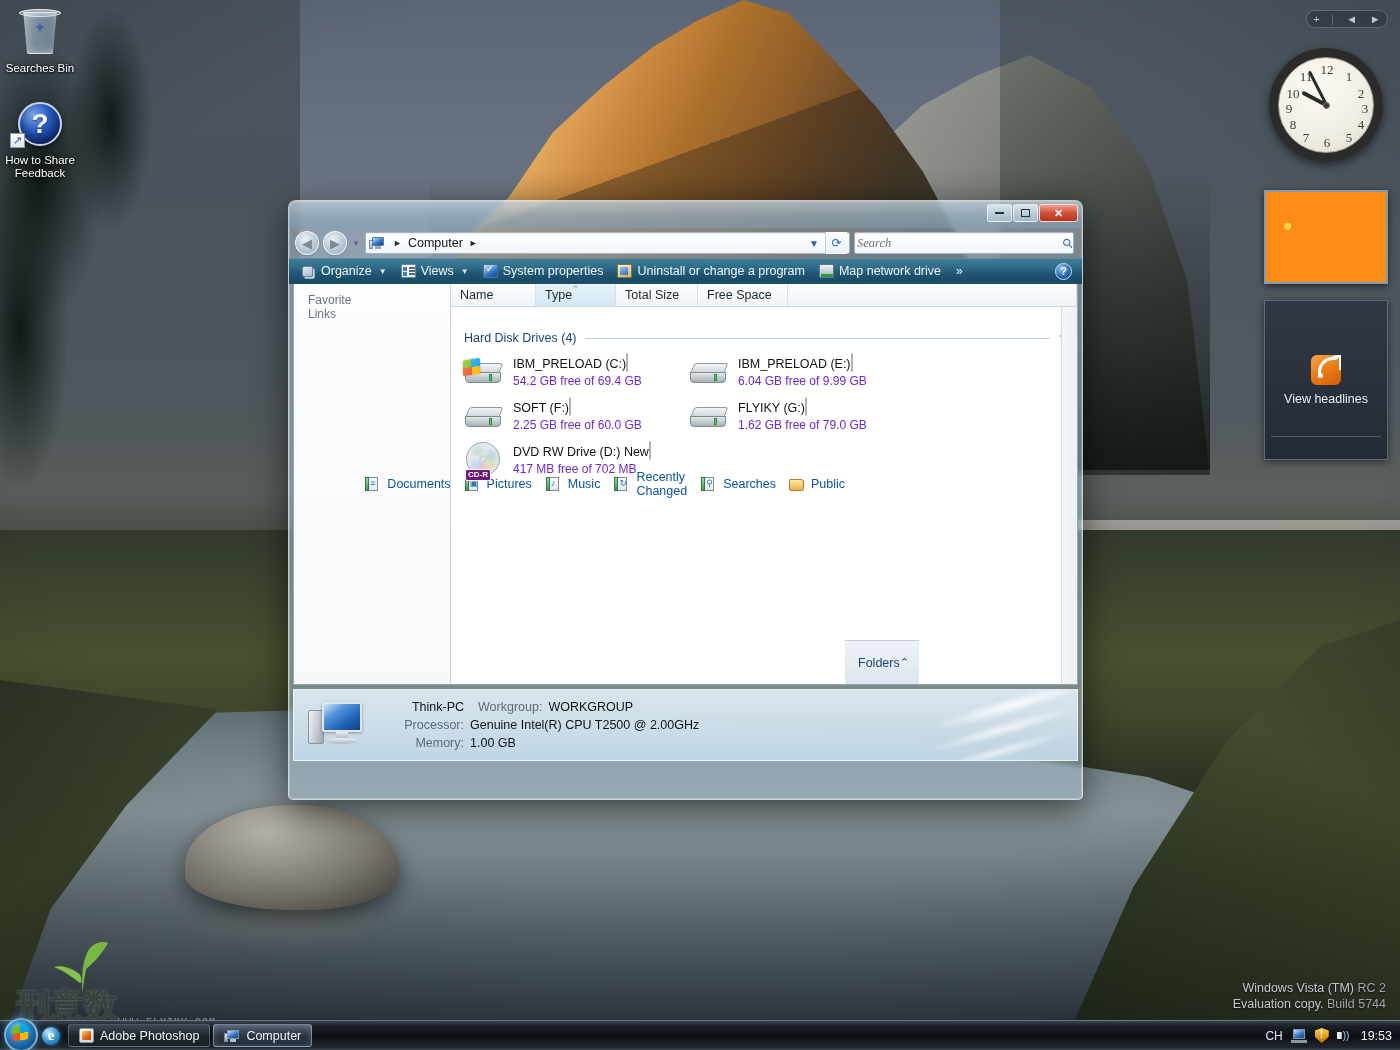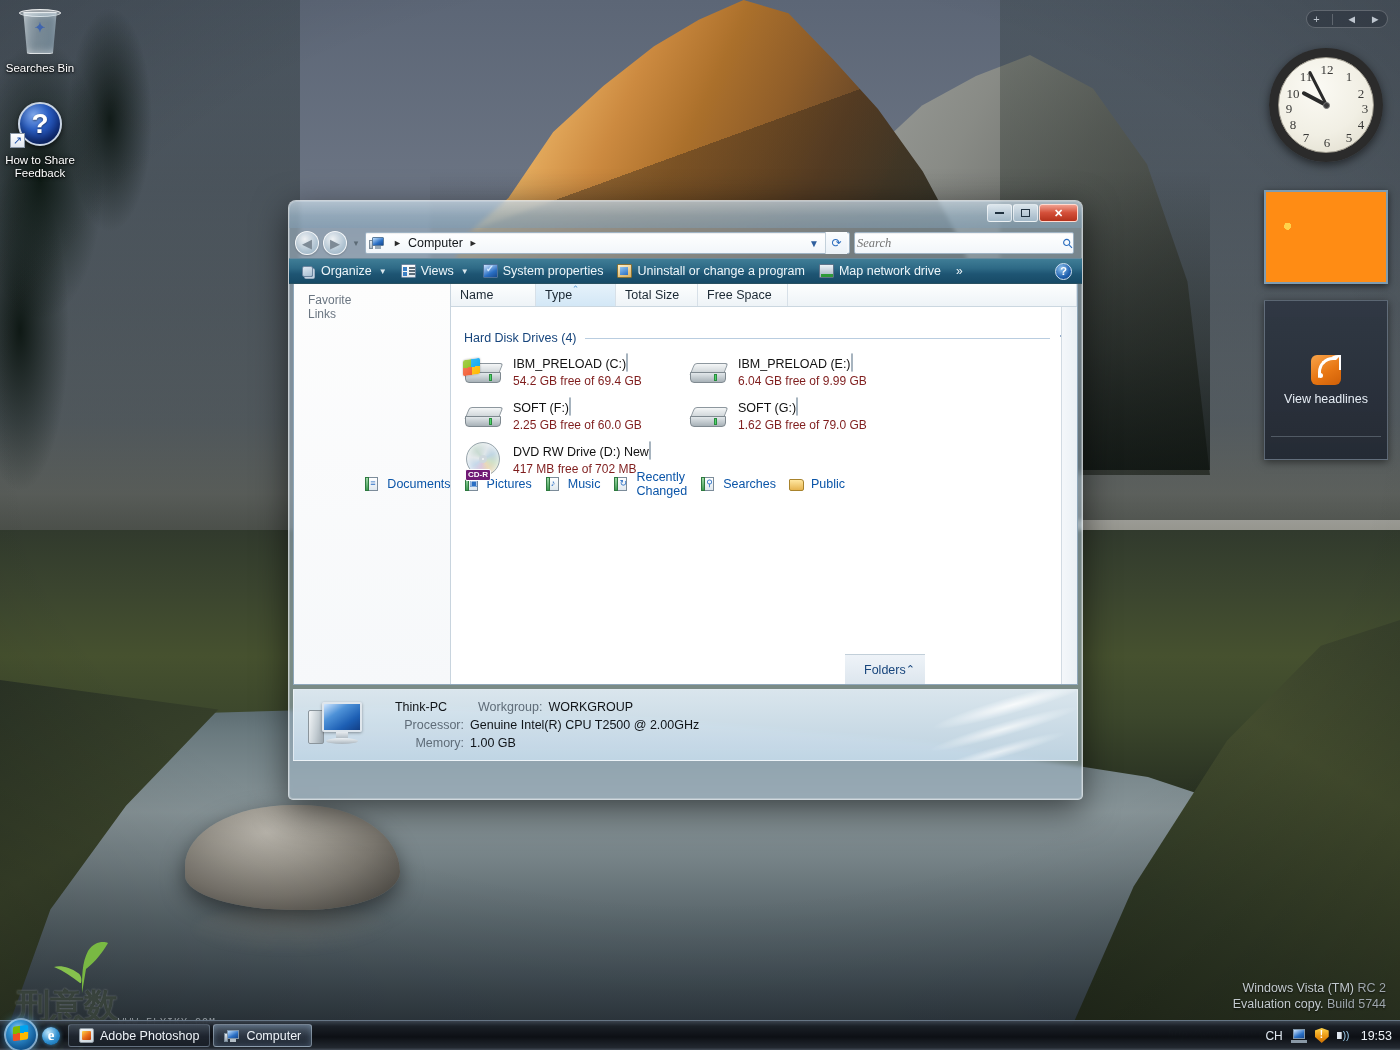--- a/index.html
+++ b/index.html
@@ -399,22 +399,22 @@
     border:1px solid #7c8c9a;
   }
   .favico .bar { position:absolute; left:1px; top:1px; width:4px; height:14px; background: linear-gradient(180deg,#9fd8a8,#3e9b52); border:1px solid #2e7a3f;}
   .favico .mark { position:absolute; left:6px; top:3px; font-size:9px; color:#2a6fc4; line-height:9px;}
   .favico.folder {
     background: linear-gradient(180deg,#ffe7a0,#e6b44f);
     border:1px solid #a8832c; border-radius: 1px 3px 2px 2px;
     width: 15px; height: 12px; margin-top: 2px;
   }
   #folders-bar {
-    margin-top: auto; height: 30px; display:flex; align-items:center; justify-content: space-between;
-    padding: 0 10px 0 19px;
+    margin-top: auto; height: 44px; display:flex; align-items:center; justify-content: space-between;
+    padding: 0 10px 0 13px;
     background: linear-gradient(180deg,#eef3f8,#dde6ee);
     border-top: 1px solid #c2cfd9;
     color:#17457c; font-size: 12.5px;
   }
   #folders-chev { color:#17457c; font-size: 11px; }
 
   #listpane { flex: 1; display: flex; flex-direction: column; min-width: 0; position: relative; }
   #colheader {
     height: 23px; display: flex; align-items: stretch;
     background: linear-gradient(180deg,#fdfefe,#eef3f7);
@@ -439,21 +439,21 @@
     padding: 0 10px 0 13px; margin-bottom: 8px;
     color:#17457c; font-size: 12.5px;
   }
   .grouphdr .line { flex:1; height:1px; background: #b9cde0; }
   .grouphdr .chev { color:#1b4f8f; font-size: 11px; }
 
   .tilegrid { display: flex; flex-wrap: wrap; padding-left: 12px; }
   .tile { width: 225px; display: flex; gap: 8px; margin-bottom: 8px; }
   .tile .dtext { flex: 1; min-width: 0; padding-top: 1px; }
   .dname { font-size: 12.5px; color: #111; line-height: 15px; white-space: nowrap; }
-  .dsub { font-size: 12px; color: #7f1d1d; margin-top: 2px; }
+  .dsub { font-size: 12px; color: #6d28d9; margin-top: 2px; }
   .bar-outer {
     width: 158px; height: 13px; background: #fff;
     border: 1px solid #a7b4bf; border-radius: 1px; margin-top: 2px;
     box-shadow: inset 0 1px 1px rgba(0,0,0,.08);
     overflow: hidden;
   }
   .bar-fill { height: 100%; }
   .bar-fill.blue {
     background: linear-gradient(180deg,#6fd0f5 0%, #18a6dd 32%, #0d86c4 64%, #1ba3db 100%);
     box-shadow: inset 0 1px 0 rgba(255,255,255,.5);
@@ -925,21 +925,21 @@
               </span>
             </div>
 
             <div class="tile">
               <span class="drvicon">
                 <span class="hdd-top"></span>
                   <span class="hdd-body"></span>
                   <span class="hdd-led"></span>
               </span>
               <span class="dtext">
-                <span class="dname">SOFT (G:)</span>
+                <span class="dname">FLYIKY (G:)</span>
                 <span class="bar-outer">
                   <span class="bar-fill red" style="width:98%"></span>
                 </span>
                 <span class="dsub" style="display:block">1.62 GB free of 79.0 GB</span>
               </span>
             </div>
 
           </div>
 
 
@@ -968,21 +968,21 @@
 
     <div id="detailspane">
       <span id="pcbig">
         <span class="twr"></span>
           <span class="mon"></span>
           <span class="neck"></span>
           <span class="base"></span>
       </span>
       <span>
         <span class="dl-row">
-          <span class="dl-label" style="color:#101418;text-align:center;">Think-PC</span>
+          <span class="dl-label" style="color:#101418;">Think-PC</span>
           <span class="dl-label" style="width:auto;padding:0 6px 0 8px;">Workgroup:</span>
           <span class="dl-val">WORKGROUP</span>
         </span>
         <span class="dl-row">
           <span class="dl-label">Processor:</span>
           <span class="dl-val">Genuine Intel(R) CPU        T2500  @ 2.00GHz</span>
         </span>
         <span class="dl-row">
           <span class="dl-label">Memory:</span>
           <span class="dl-val">1.00 GB</span>

